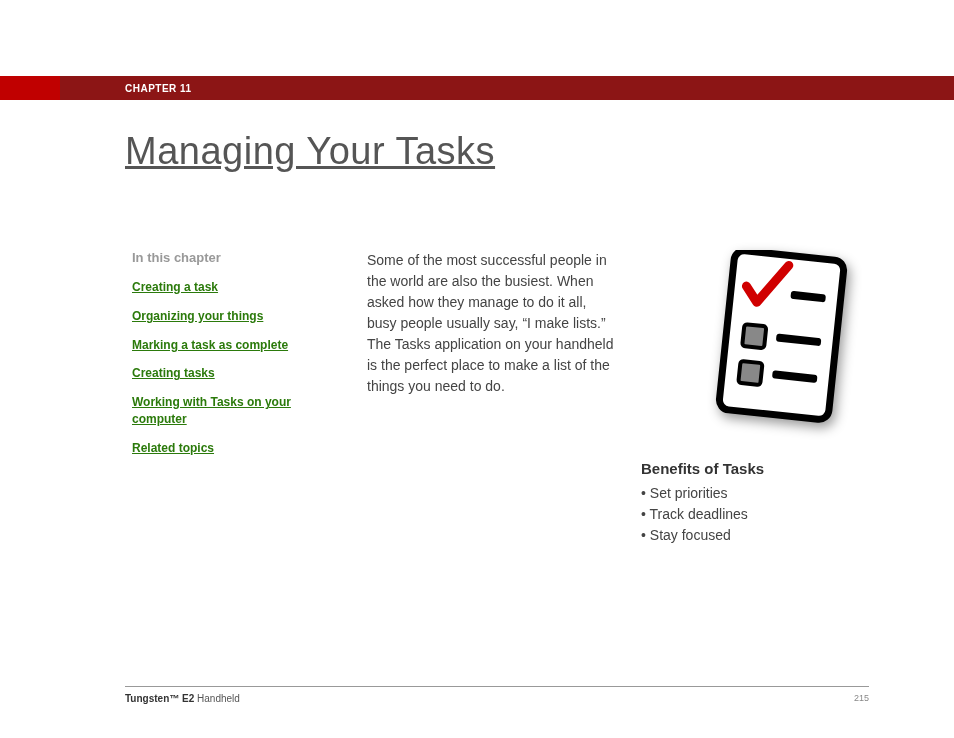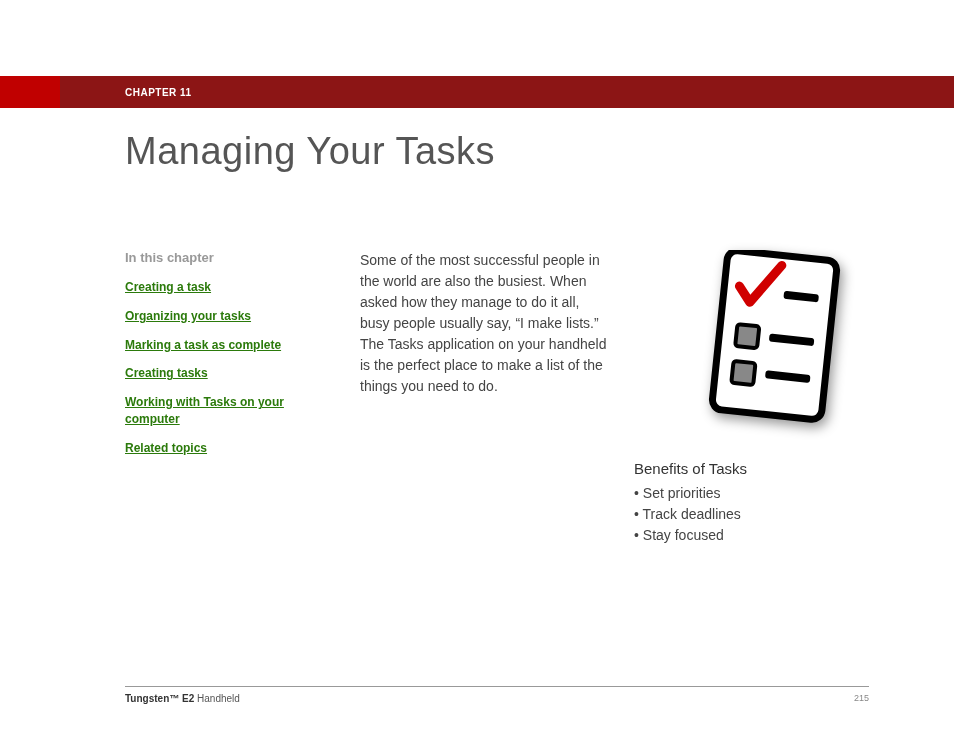--- a/index.html
+++ b/index.html
@@ -9,21 +9,21 @@
     width: 954px;
     height: 738px;
     position: relative;
     overflow: hidden;
   }
   .header-bar {
     position: absolute;
     top: 76px;
     left: 0;
     width: 100%;
-    height: 32px;
+    height: 24px;
     background: #8c1515;
     display: flex;
     align-items: center;
     text-align: right;
   }
   .header-bar .left-stripe {
     width: 60px;
     height: 100%;
     background: #c00000;
   }
@@ -35,32 +35,34 @@
     margin-left: 65px;
   }
   .page-title {
     position: absolute;
     top: 130px;
     left: 125px;
     font-size: 38px;
     font-weight: 400;
     color: #555;
     letter-spacing: 0.5px;
+    text-decoration: underline;
   }
   .content-wrap {
     position: absolute;
     top: 250px;
     left: 125px;
     right: 85px;
     display: flex;
     gap: 40px;
   }
   .sidebar {
     width: 195px;
     flex-shrink: 0;
+    margin-left: 7px;
   }
   .sidebar-heading {
     font-size: 13px;
     font-weight: bold;
     color: #999;
     margin-bottom: 14px;
   }
   .sidebar a {
     display: block;
     font-size: 12px;
@@ -87,21 +89,21 @@
     flex-direction: column;
     align-items: flex-start;
   }
   .tasks-illustration {
     margin-left: 70px;
     margin-bottom: 30px;
     filter: drop-shadow(3px 5px 6px rgba(0,0,0,0.4));
   }
   .benefits-heading {
     font-size: 15px;
-    font-weight: normal;
+    font-weight: bold;
     color: #333;
     margin-bottom: 6px;
   }
   .benefits-list {
     font-size: 14px;
     color: #444;
     line-height: 1.5;
   }
   .footer {
     position: absolute;
@@ -126,21 +128,21 @@
   <div class="left-stripe"></div>
   <div class="chapter-label">CHAPTER 11</div>
 </div>
 
 <h1 class="page-title">Managing Your Tasks</h1>
 
 <div class="content-wrap">
   <nav class="sidebar">
     <div class="sidebar-heading">In this chapter</div>
     <a href="#">Creating a task</a>
-    <a href="#">Organizing your tasks</a>
+    <a href="#">Organizing your things</a>
     <a href="#">Marking a task as complete</a>
     <a href="#">Creating tasks</a>
     <a href="#">Working with Tasks on your computer</a>
     <a href="#">Related topics</a>
   </nav>
 
   <div class="main-col">
     <p class="intro-text">Some of the most successful people in the world are also the busiest. When asked how they manage to do it all, busy people usually say, “I make lists.” The Tasks application on your handheld is the perfect place to make a list of the things you need to do.</p>
 
     <div class="right-col">

